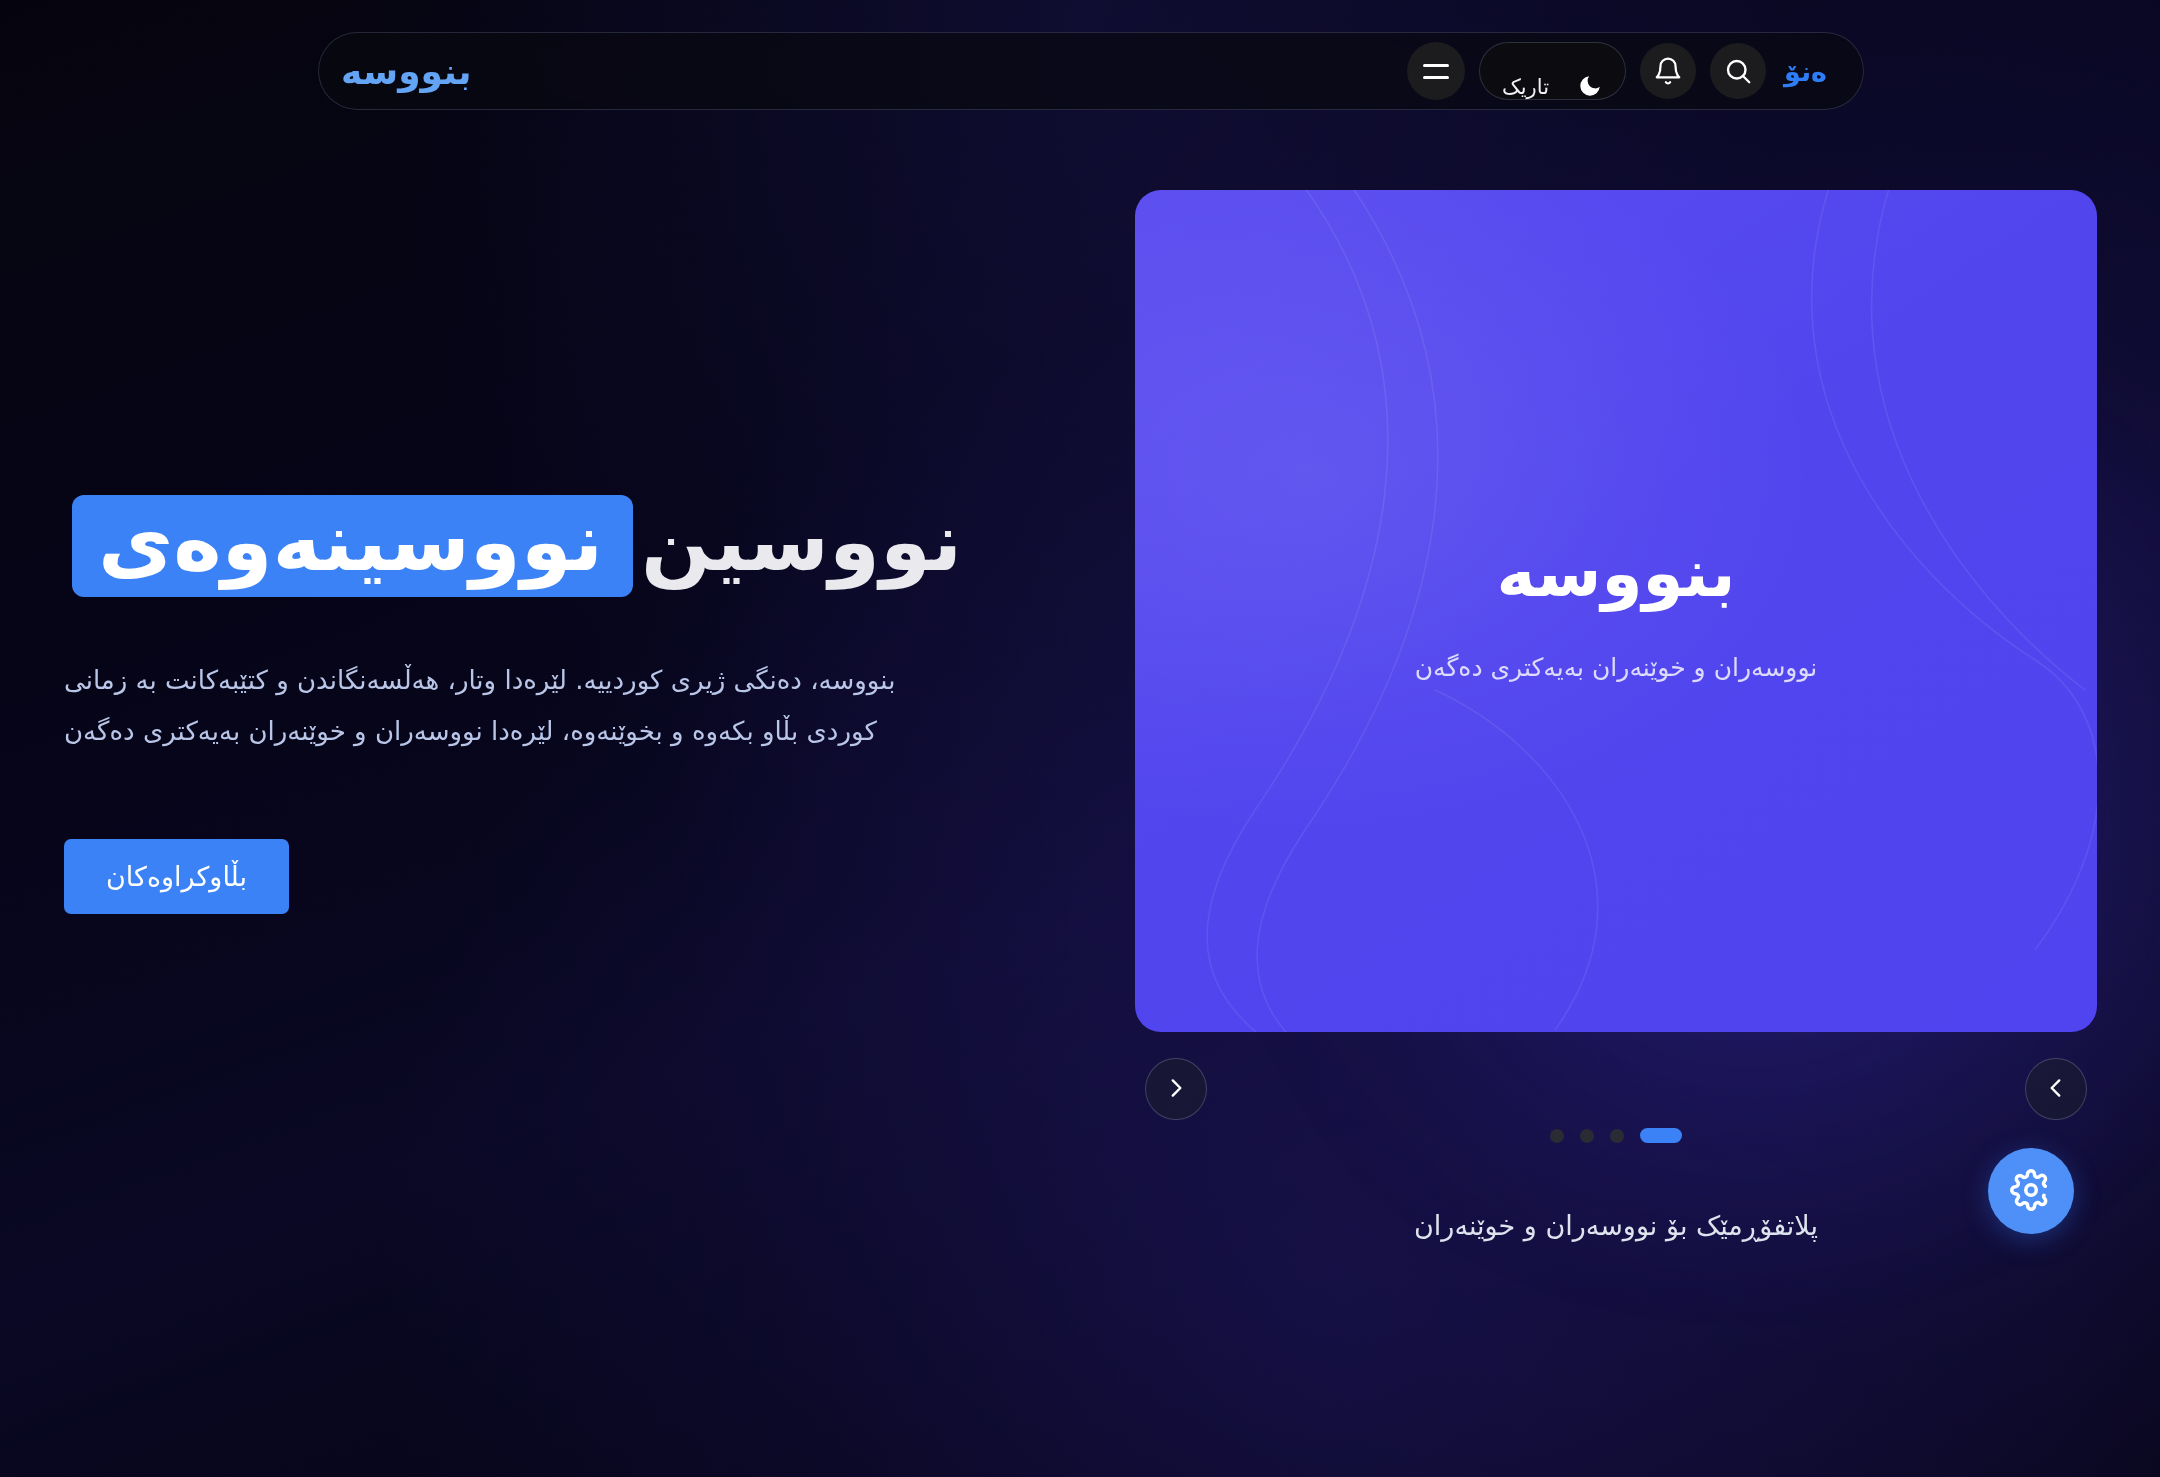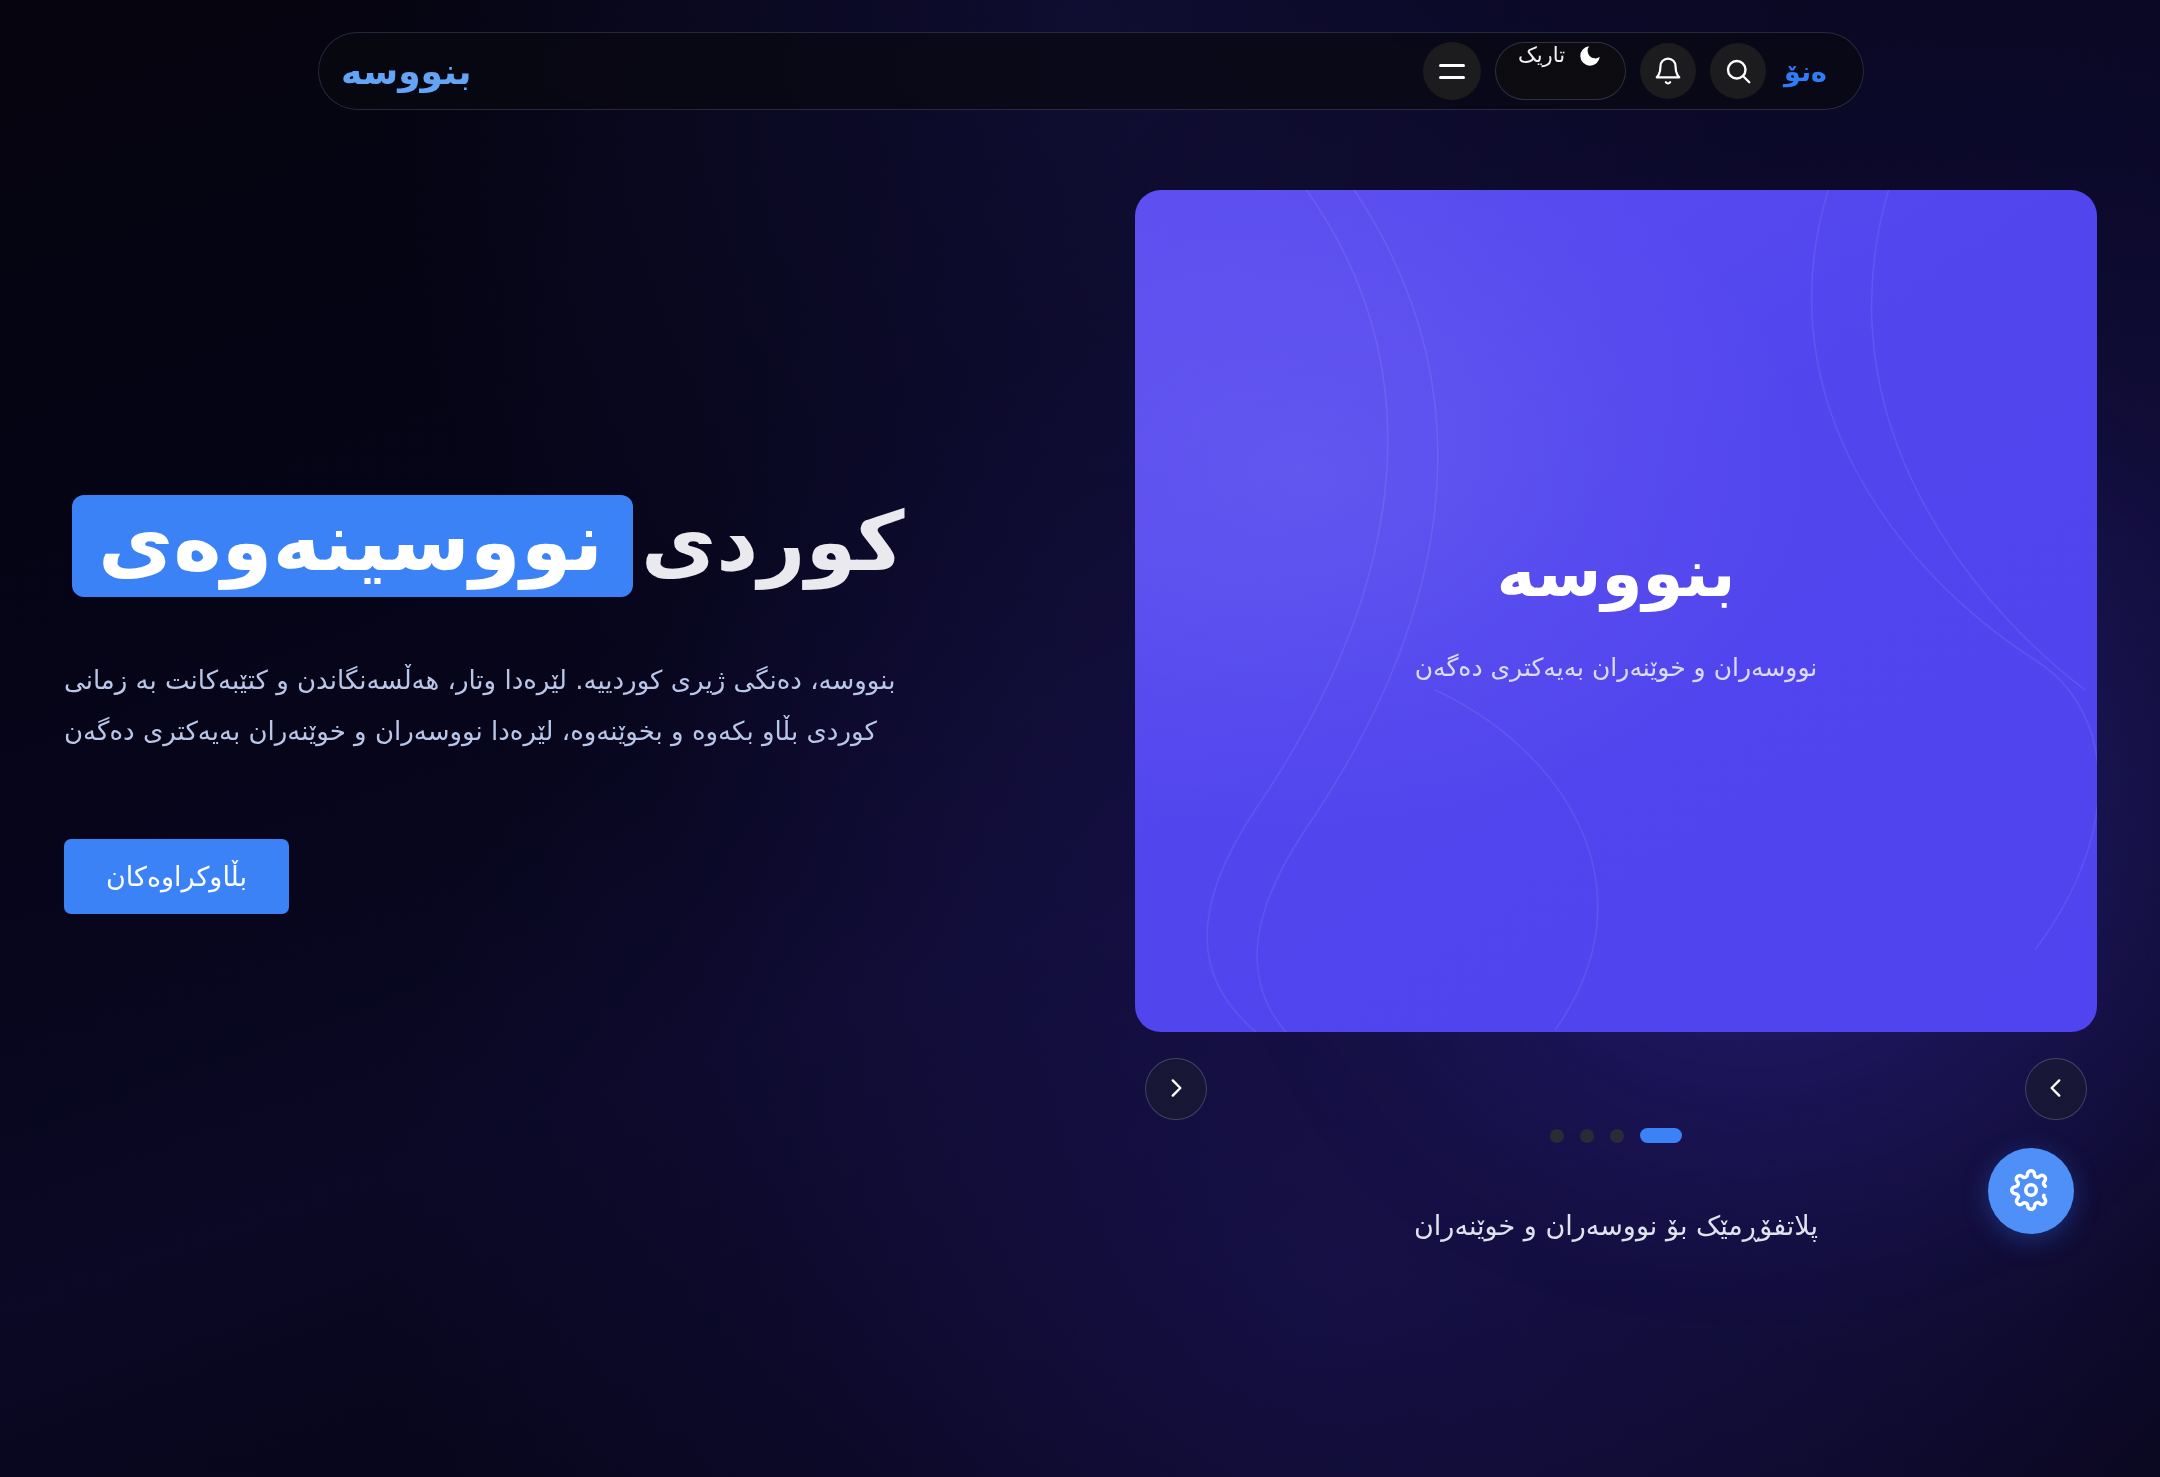--- a/index.html
+++ b/index.html
@@ -86,21 +86,21 @@
   .brandmark {
     color: #2f7df6;
     font-size: 27px;
     font-weight: 800;
     line-height: 1;
     padding: 0 10px 0 4px;
     white-space: nowrap;
   }
 
   .theme-pill {
-    display: flex; align-items: flex-start; gap: 12px;
+    display: flex; align-items: flex-end; gap: 28px;
     height: 58px;
     padding: 0 22px;
     border-radius: 32px;
     border: 1px solid rgba(150,160,200,0.25);
     background: #0b0b10;
     color: #f2f2f4;
     font-size: 21px;
     cursor: pointer;
     white-space: nowrap;
   }
@@ -380,21 +380,21 @@
           <span class="dot"></span>
         </div>
       </div>
 
       <div class="carousel-caption">پلاتفۆڕمێک بۆ نووسەران و خوێنەران</div>
     </div>
 
     <div class="hero-text">
       <h1 class="hero-title">
         <br>
-        <span>کوردی</span><span class="hl">نووسینەوەی</span>
+        <span>نووسین</span><span class="hl">نووسینەوەی</span>
       </h1>
 
       <p class="hero-desc">بنووسە، دەنگی ژیری کوردییە. لێرەدا وتار، هەڵسەنگاندن و کتێبەکانت بە زمانی کوردی بڵاو بکەوە و بخوێنەوە، لێرەدا نووسەران و خوێنەران بەیەکتری دەگەن</p>
 
       <div class="hero-actions">
         <button class="btn-primary">بڵاوکراوەکان</button>
       </div>
     </div>
 
   </section>

